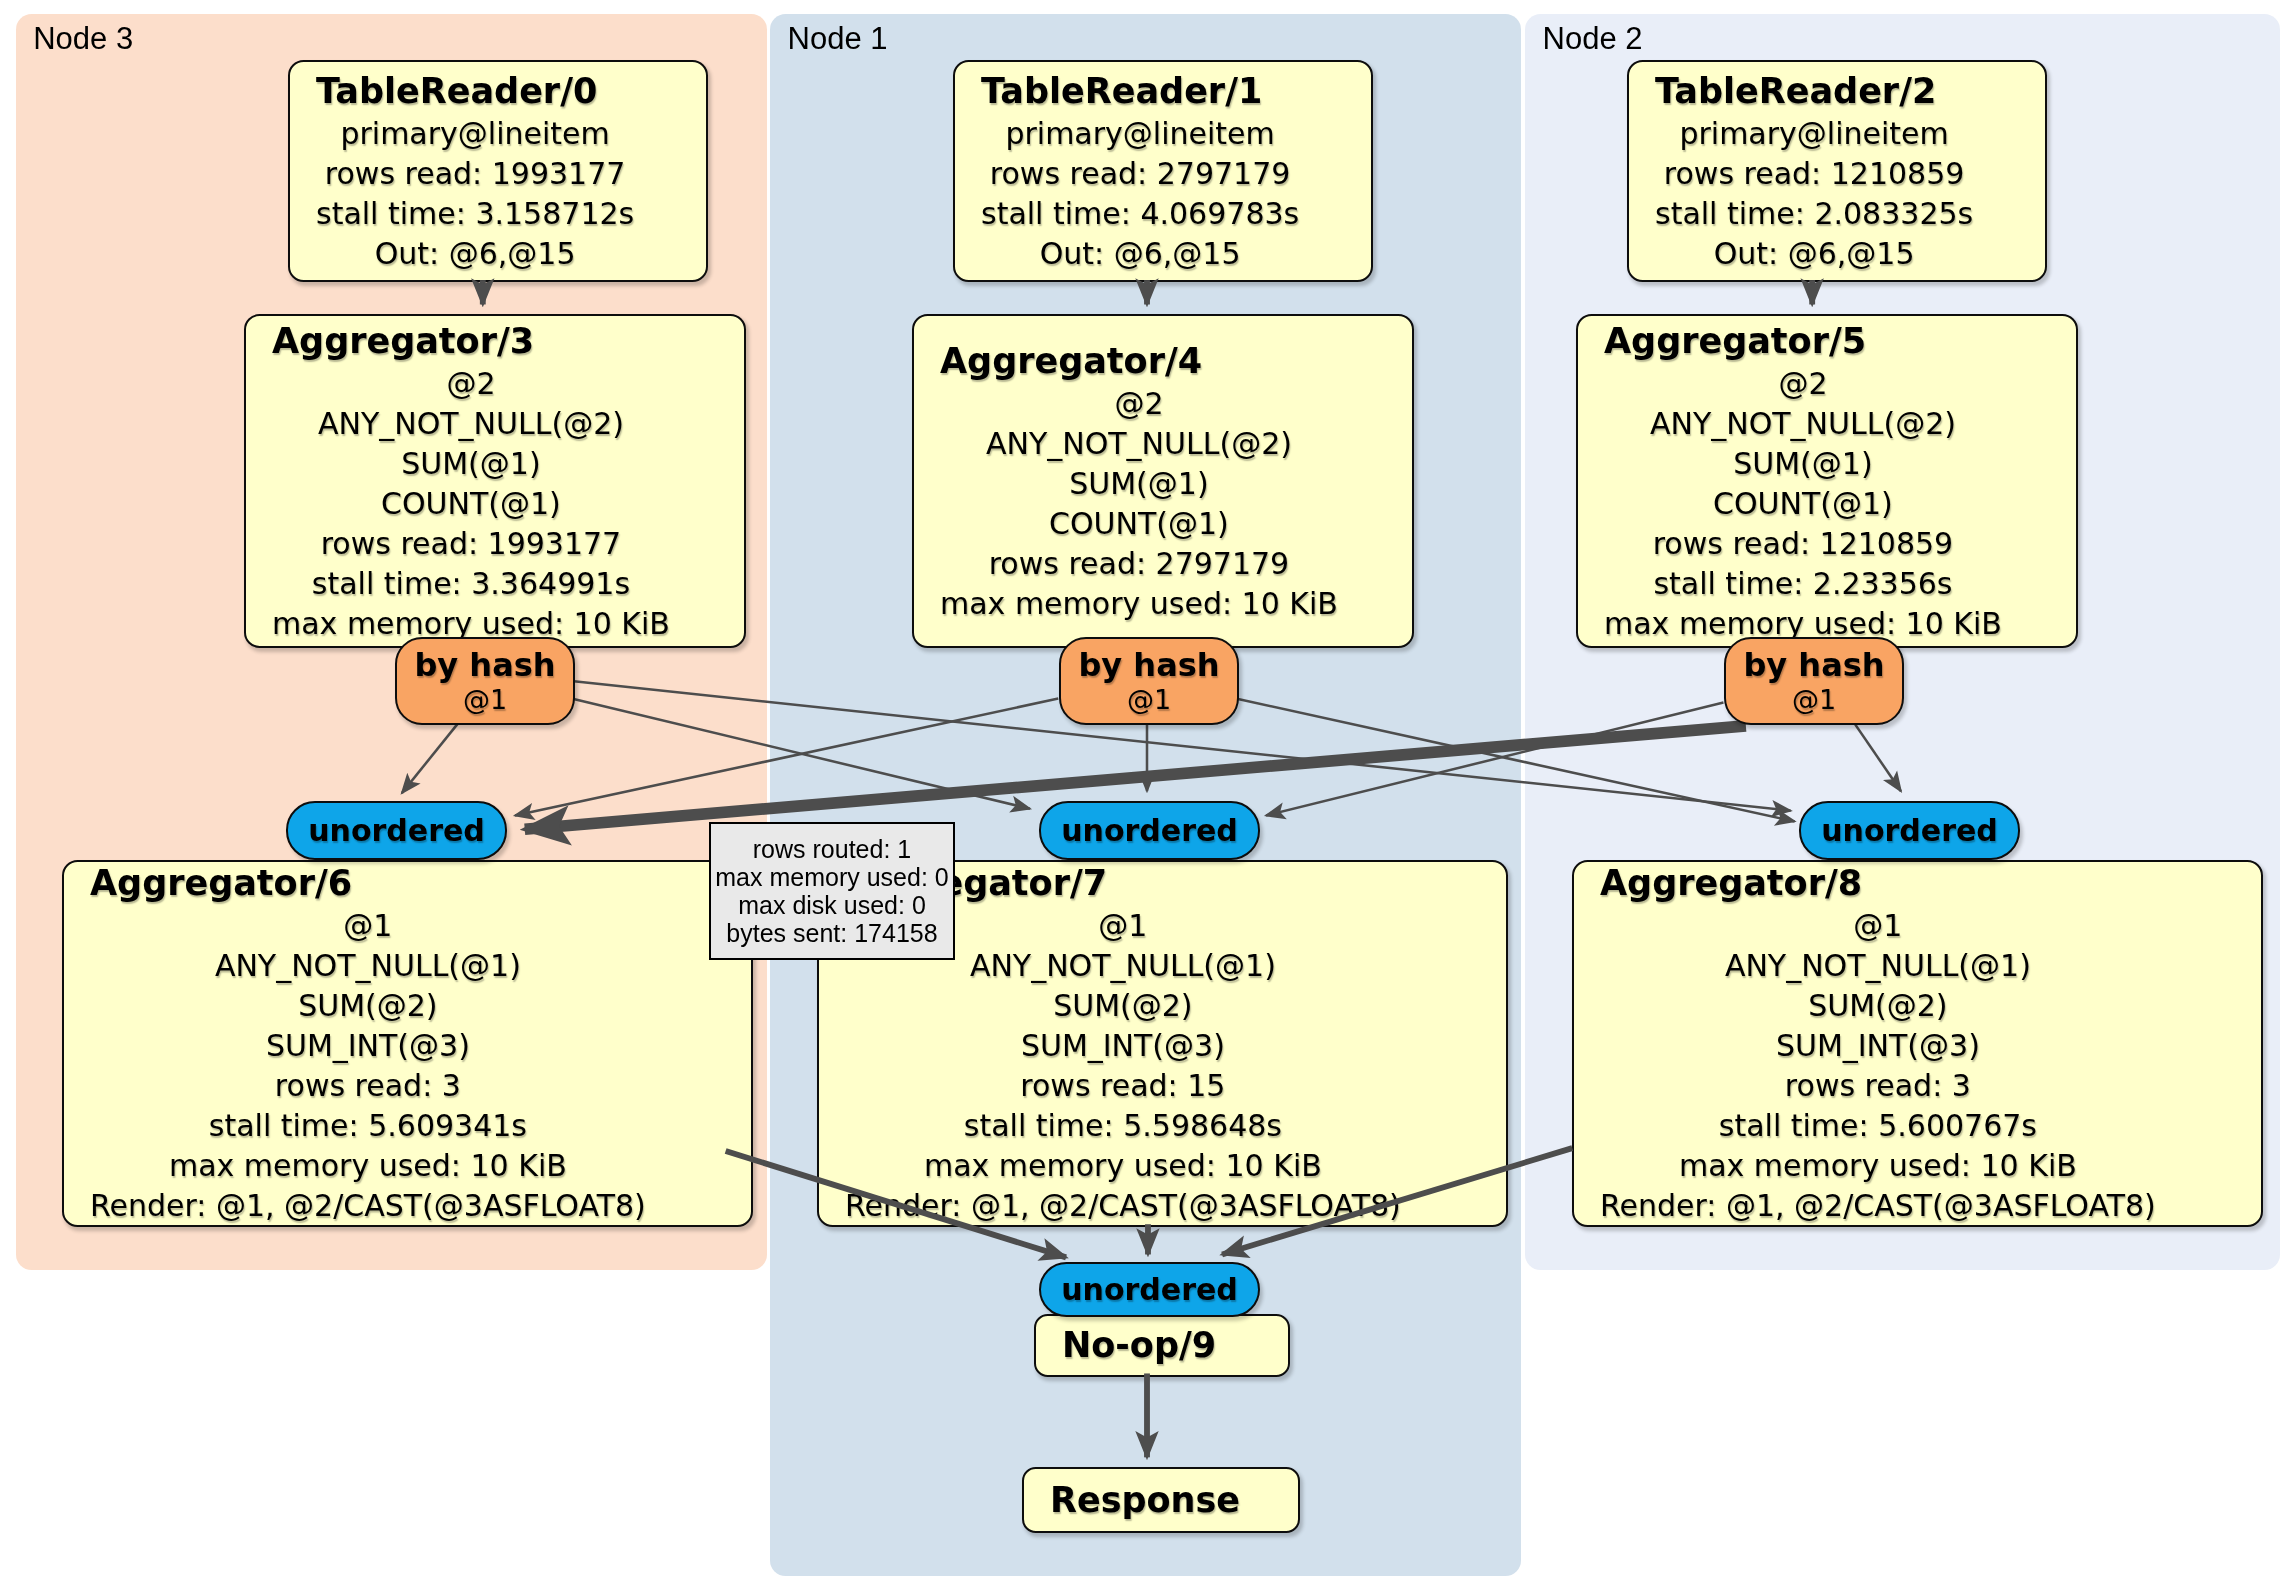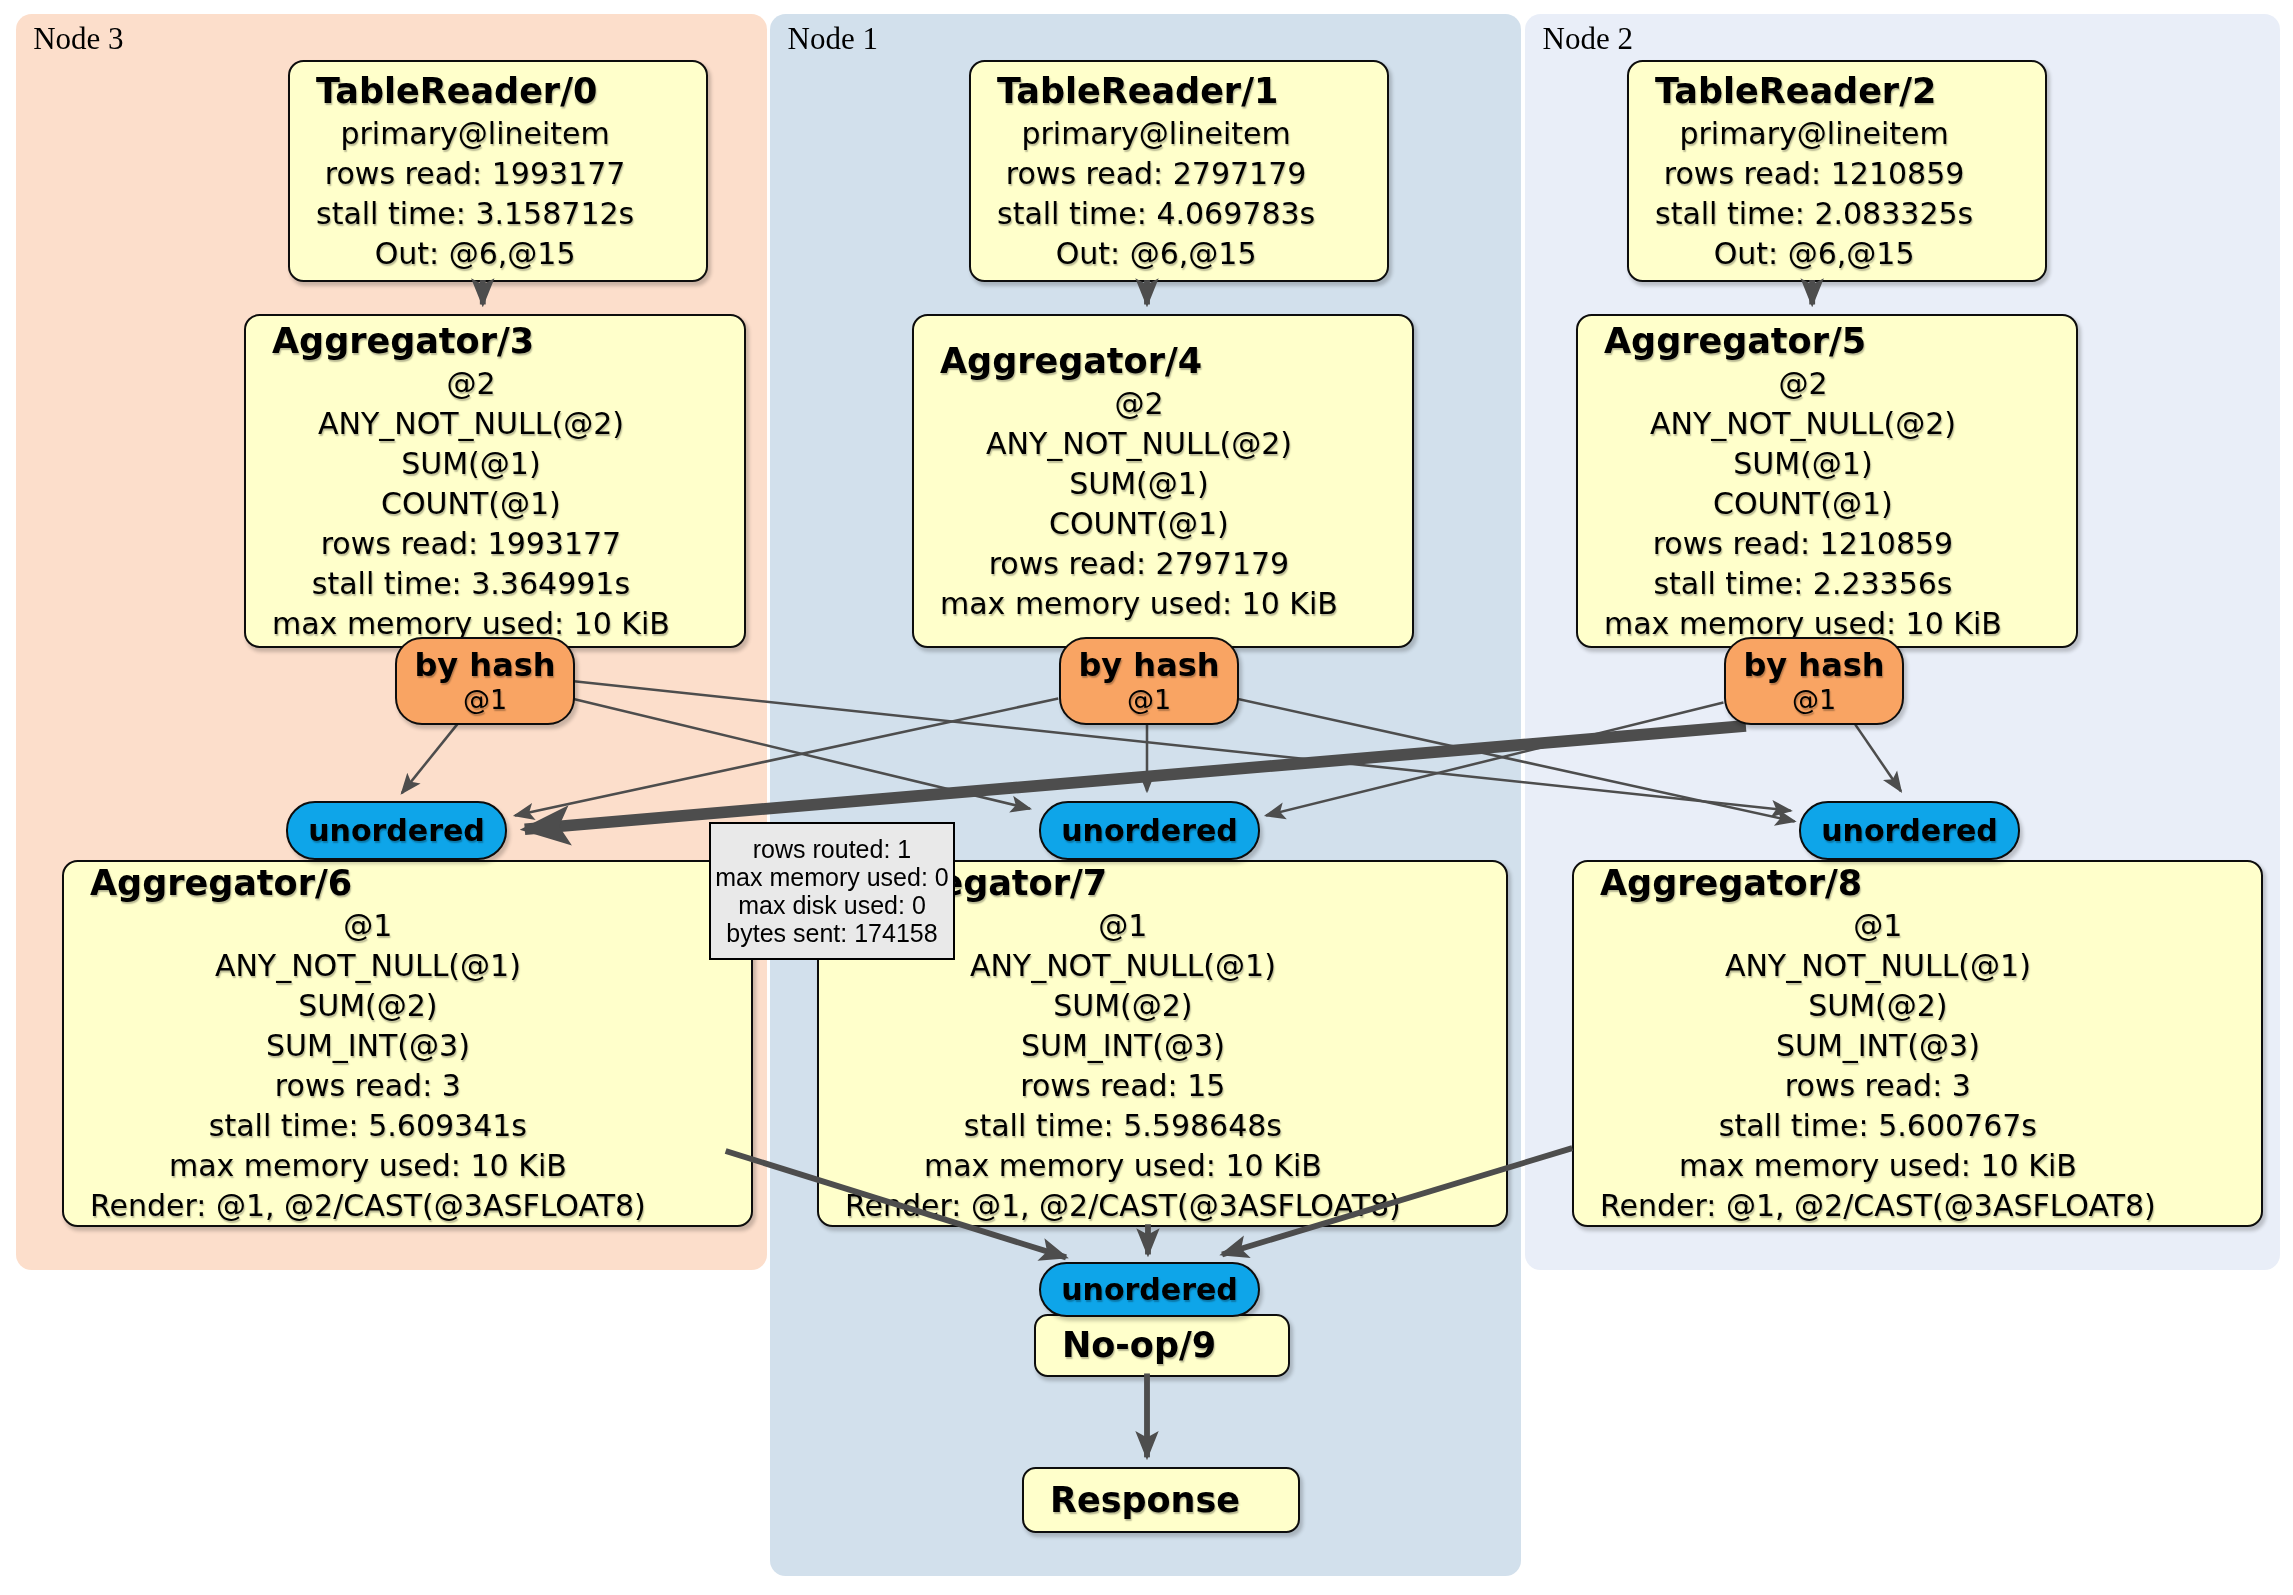--- a/index.html
+++ b/index.html
@@ -1,19 +1,19 @@
 <!DOCTYPE html>
 <html><head>
 <meta charset="utf-8">
 <style>
   html,body{margin:0;padding:0;background:#ffffff;}
   .canvas{position:relative;width:2294px;height:1596px;background:#ffffff;overflow:hidden;
           font-family:"DejaVu Sans",sans-serif;}
   .region{position:absolute;border-radius:15.6px;}
-  .region-label{position:absolute;left:17.6px;top:7.8px;font-family:Liberation Serif, serif;
+  .region-label{position:absolute;left:17.6px;top:7.8px;font-family:Liberation Sans, sans-serif;
           font-size:31px;color:#000;}
   #region-node3{left:15.6px;top:13.7px;width:751px;height:1256px;background:#fcdecb;}
   #region-node1{left:770px;top:13.7px;width:751px;height:1562px;background:#d2e0ec;}
   #region-node2{left:1525px;top:13.7px;width:755px;height:1256px;background:#e9eef8;}
   .svglayer{position:absolute;left:0;top:0;z-index:1;pointer-events:none;}
   .svgtop{z-index:3;}
   .nodebox{position:absolute;z-index:2;background:#ffffcb;border:2.9px solid #0d0d0d;border-radius:15.6px;
           box-shadow:2.9px 3.9px 3.9px rgba(0,0,0,0.20);display:flex;flex-direction:column;
           justify-content:center;align-items:flex-start;text-align:center;color:#000;
           text-shadow:1px 2px 1.5px rgba(0,0,0,0.28);padding-left:26px;}
@@ -27,21 +27,21 @@
   .sync{position:absolute;z-index:2;width:217px;height:55px;background:#0ea5e9;border:2.9px solid #0d0d0d;
           border-radius:29px;display:flex;justify-content:center;align-items:center;
           box-shadow:2.9px 3.9px 3.9px rgba(0,0,0,0.20);}
   .sync .slabel{font-size:30px;font-weight:bold;text-shadow:1px 2px 1.5px rgba(0,0,0,0.28);}
   .tooltip{position:absolute;z-index:6;left:709px;top:822px;width:238px;background:#e9e9e9;
           border:2px solid #000;display:flex;flex-direction:column;justify-content:center;
           align-items:center;padding:11px 2px;font-family:"Liberation Sans",sans-serif;}
   .tooltip .tline{font-size:25px;line-height:28px;white-space:nowrap;color:#000;}
   
   #box-tr0{left:288px;top:60px;width:390px;height:218px;}
-  #box-tr1{left:953px;top:60px;width:390px;height:218px;margin-left:16px;}
+  #box-tr1{left:953px;top:60px;width:390px;height:218px;}
   #box-tr2{left:1627px;top:60px;width:390px;height:218px;}
   #box-agg3{left:244px;top:314px;width:472px;height:330px;}
   #box-agg4{left:912px;top:314px;width:472px;height:330px;}
   #box-agg5{left:1576px;top:314px;width:472px;height:330px;}
   #box-agg6{left:62px;top:860px;width:661px;height:363px;}
   #box-agg7{left:817px;top:860px;width:661px;height:363px;}
   #box-agg8{left:1572px;top:860px;width:661px;height:363px;}
   #box-noop{left:1034px;top:1314px;width:226px;height:59px;border-radius:13.7px;}
   #box-response{left:1022px;top:1467px;width:248px;height:62px;border-radius:13.7px;}
   #router-3{left:395px;top:637px;}

